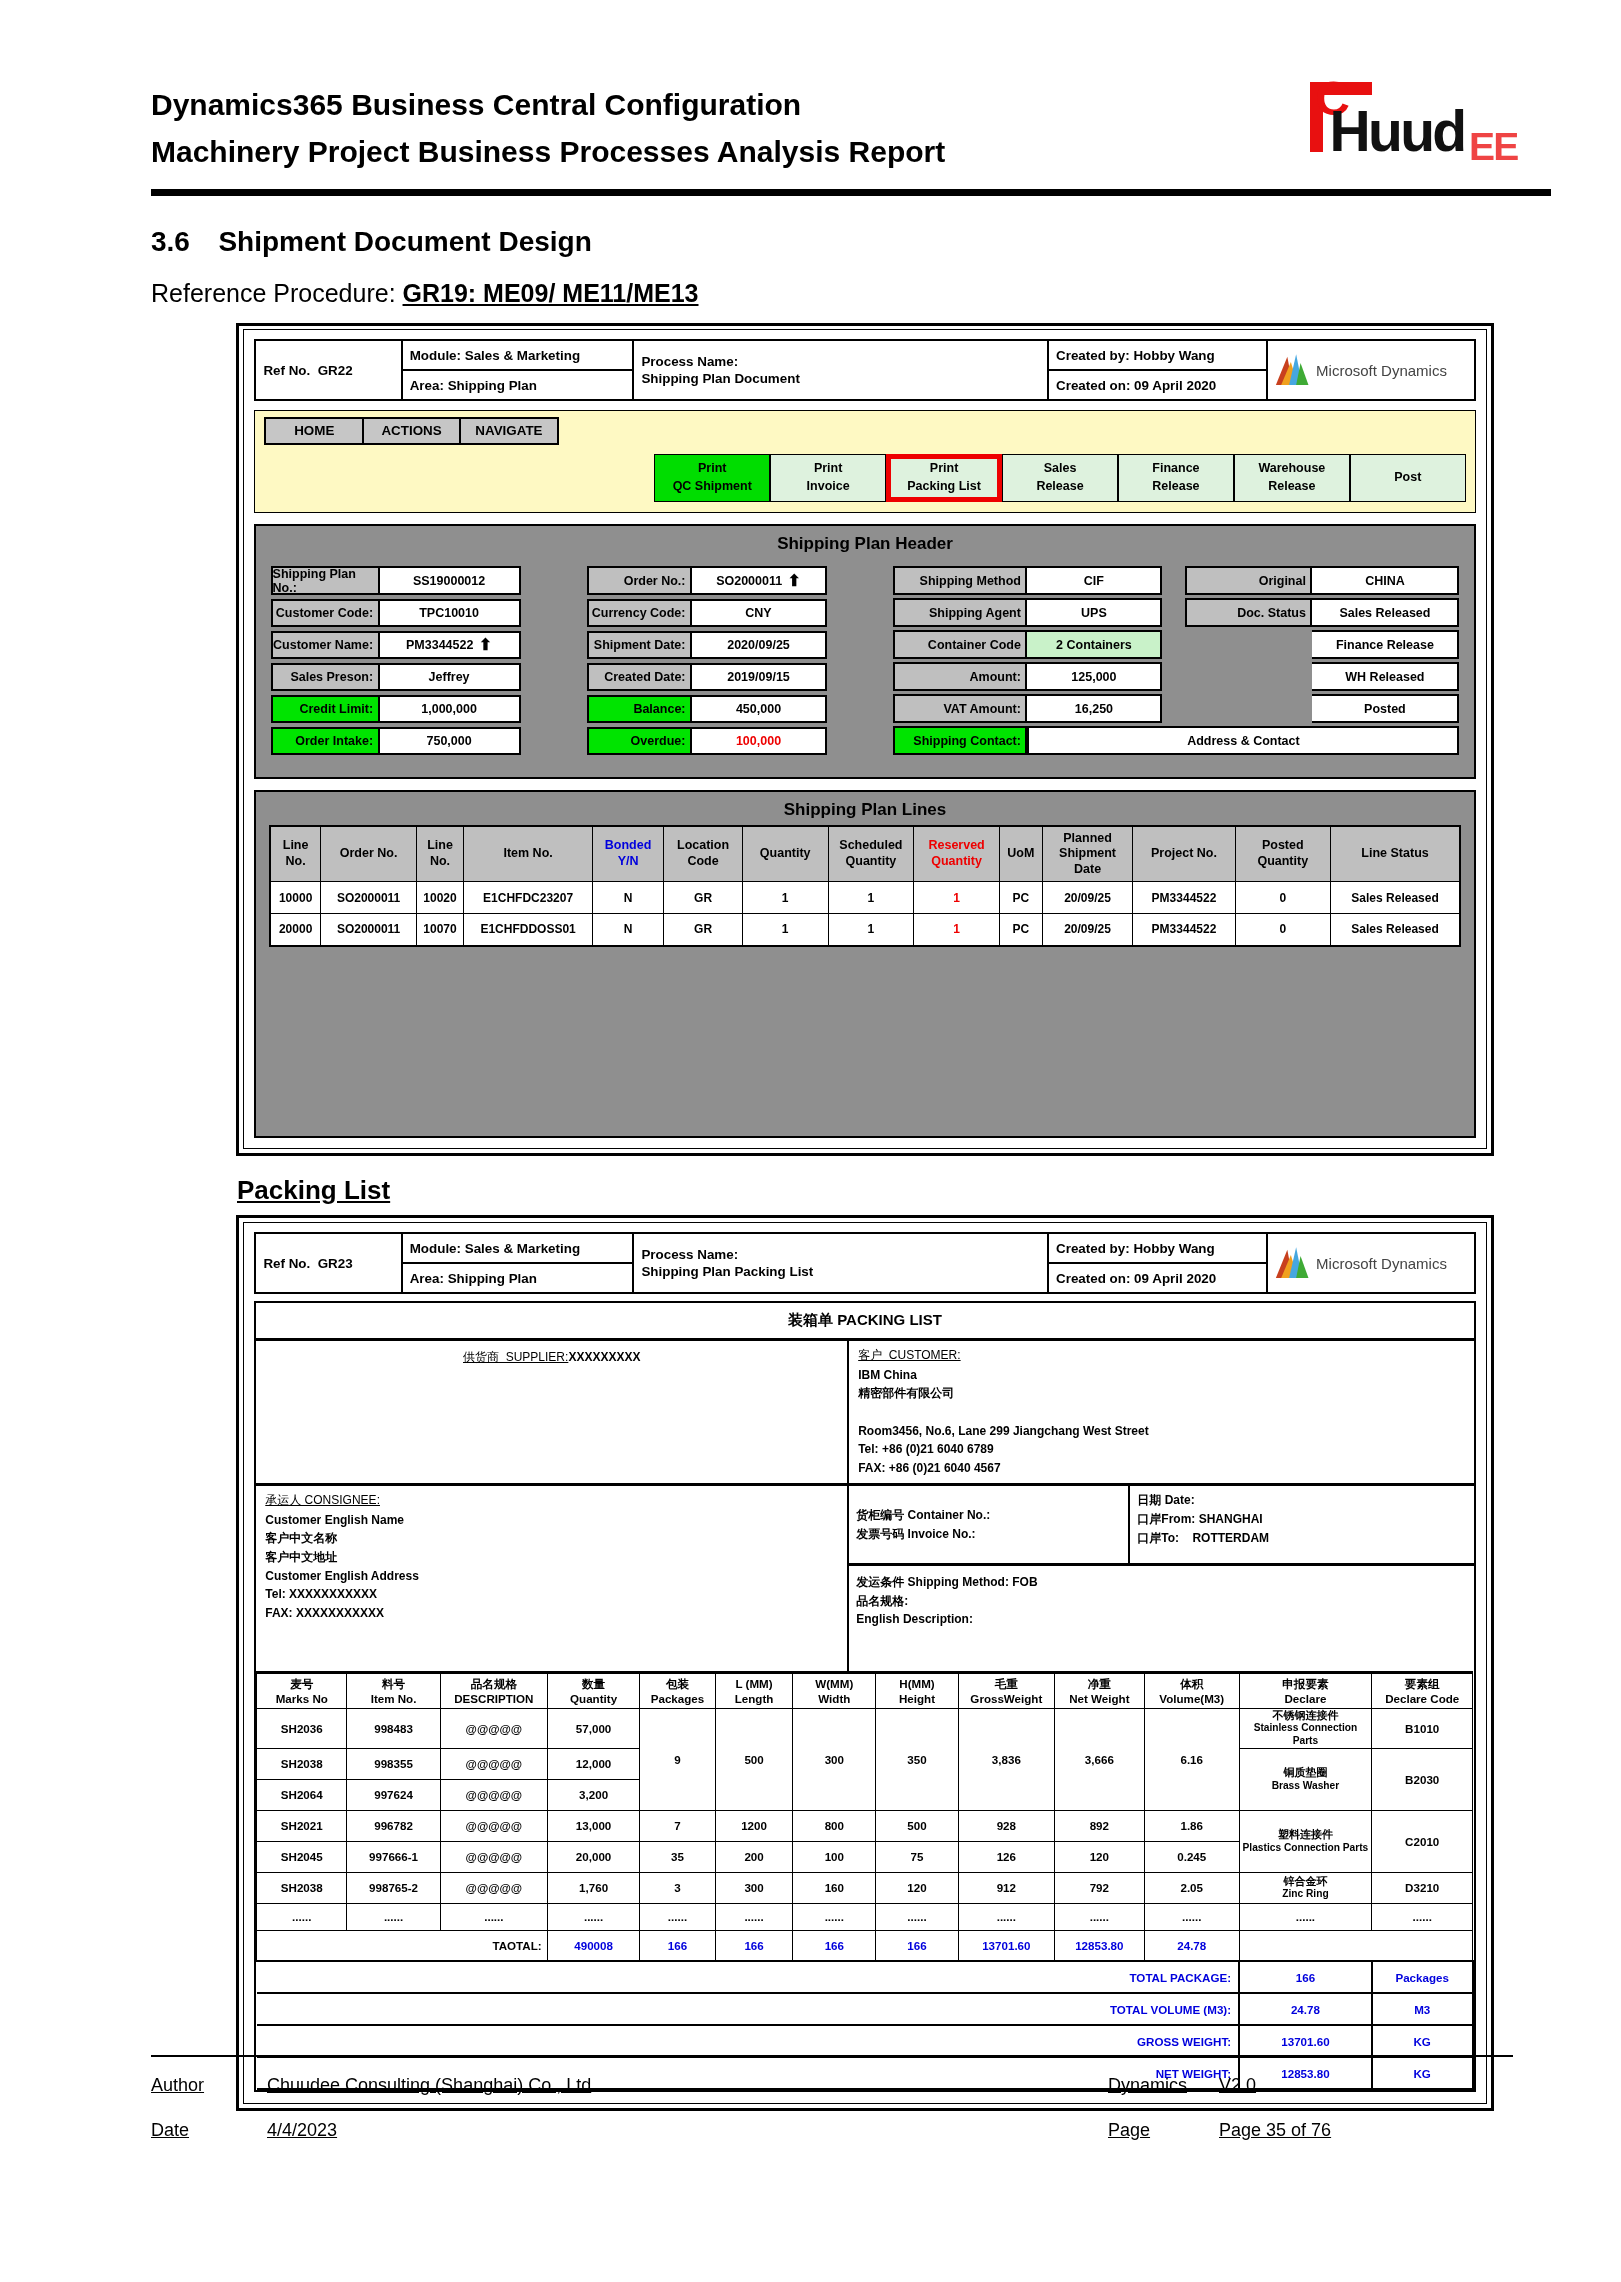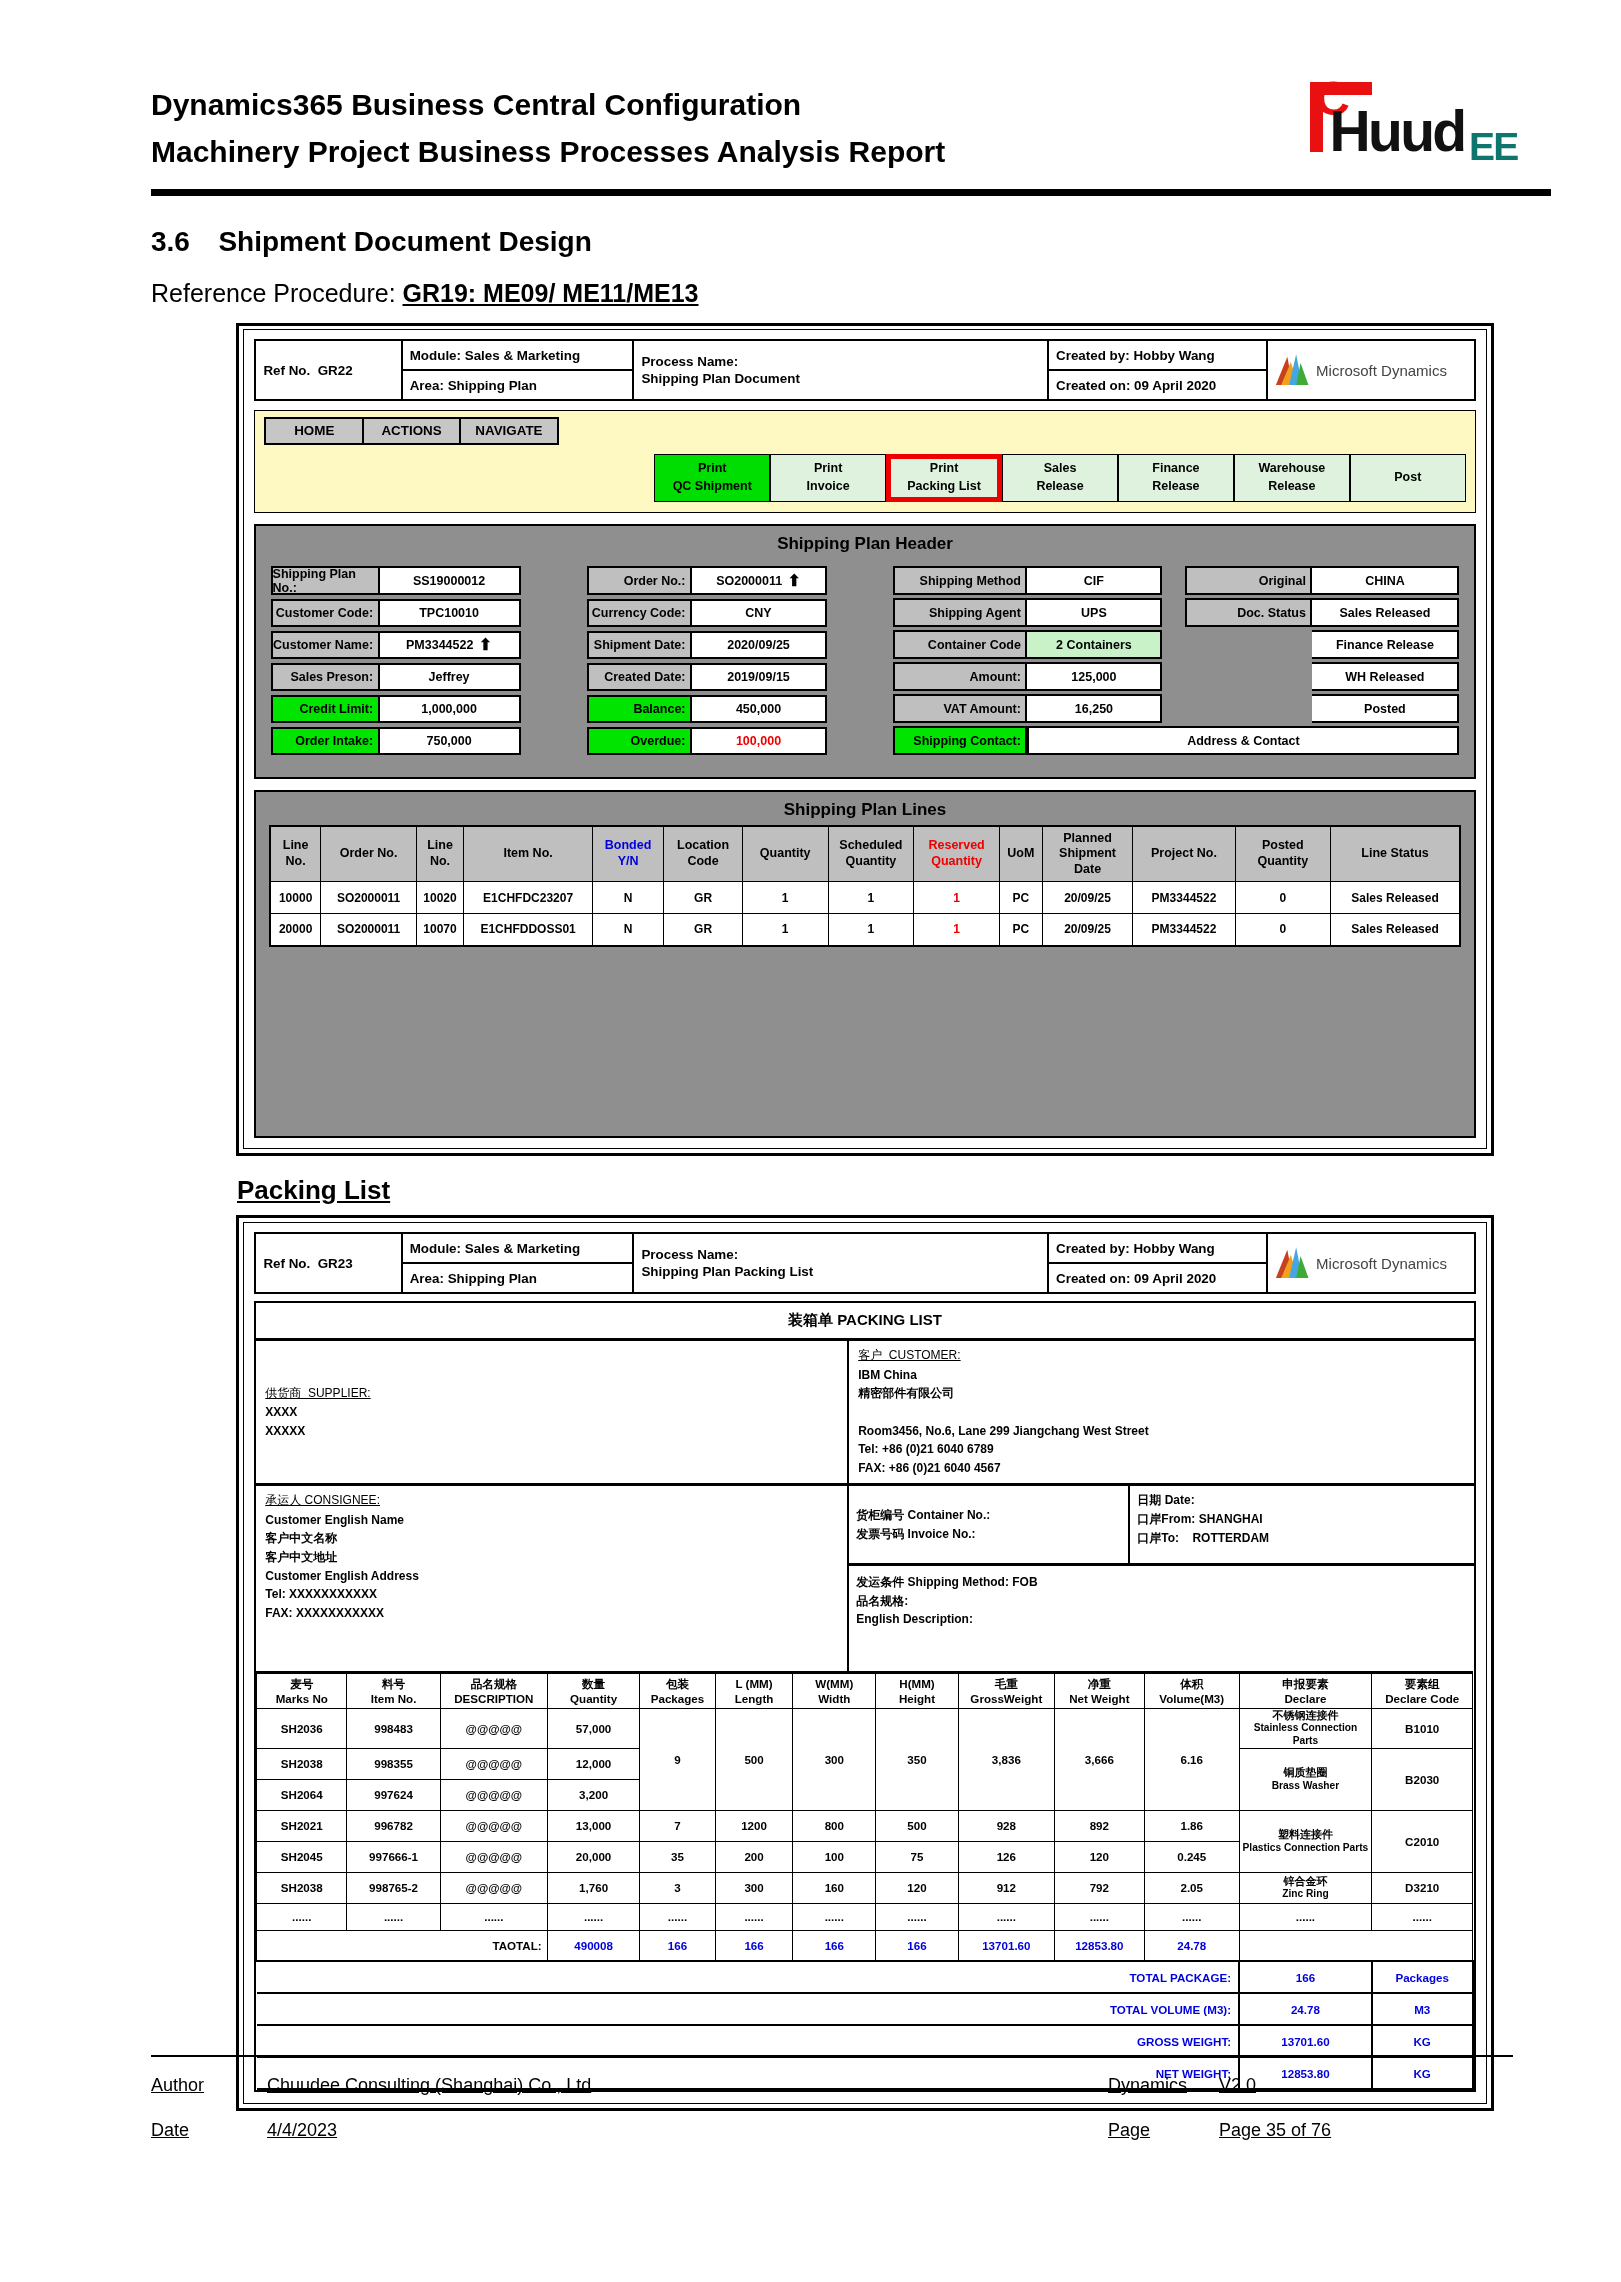--- a/index.html
+++ b/index.html
@@ -7,21 +7,21 @@
   body { font-family:"Liberation Sans", sans-serif; color:#000; }
   .page { width:1618px; height:2282px; background:#fff; position:relative; padding:82px 67px 0 151px; overflow:hidden; }
 
   
   .doc-head { display:flex; justify-content:space-between; align-items:flex-start; }
   .title-line { font-size:30px; font-weight:bold; line-height:1.55; }
   .chuudee { position:relative; width:232px; height:98px; margin-right:9px; }
   .chuudee .red-bracket { position:absolute; left:0; top:0; width:62px; height:70px; border-top:13.4px solid #e81010; border-left:13.4px solid #e81010; }
   .chuudee .black-part { position:absolute; left:19.6px; top:16px; font-size:57px; font-weight:bold; letter-spacing:-2.7px; color:#111; }
   .chuudee .red-part { position:absolute; left:5.3px; top:-10.7px; font-size:48px; font-weight:bold; color:#e81010; }
-  .chuudee .blue-part { position:absolute; left:159px; top:43px; font-size:39px; font-weight:bold; color:#0f766e; letter-spacing:-1.8px; }
+  .chuudee .blue-part { position:absolute; left:159px; top:43px; font-size:39px; font-weight:bold; color:#ef4444; letter-spacing:-1.8px; }
   .head-rule { height:7.1px; background:#000; margin-top:9px; }
 
   .sec-heading { font-size:28px; font-weight:bold; margin:30px 0 21.4px 0; }
   .sec-heading .num { margin-right:28.5px; }
   .ref-line { font-size:25px; margin:0 0 14.3px 0; }
   .ref-line .ref-val { font-weight:bold; text-decoration:underline; }
 
   
   .shot { margin-left:85px; width:1258px; border:3.6px solid #000; padding:3.6px; background:#fff; }
   .shot-inner { border:1.8px solid #000; padding:9px 10.7px 10.7px 10.7px; background:#fff; }
@@ -77,21 +77,21 @@
 
   
   .pl-heading { font-size:26px; font-weight:bold; text-decoration:underline; margin:19.6px 0 9px 86px; }
 
   
   .pl-form { margin-top:7.1px; border:2.7px solid #000; }
   .pl-title { border-bottom:3.6px solid #000; text-align:center; font-weight:bold; font-size:15px; padding:8px 0; }
   .pl-line { font-size:12px; font-weight:bold; line-height:1.55; white-space:pre-wrap; min-height:18.7px; }
   .pl-h { text-decoration:underline; font-weight:normal; font-size:12px; line-height:1.6; white-space:pre-wrap; }
   .pl-top { display:flex; }
-  .pl-supplier { width:48.7%; border-right:2.7px solid #000; padding:7.1px 9px; display:flex; flex-direction:column; justify-content:center; min-height:135px; }
+  .pl-supplier { width:48.7%; border-right:2.7px solid #000; padding:7.1px 9px; display:flex; flex-direction:row; justify-content:center; min-height:135px; }
   .pl-customer { width:51.3%; padding:5.3px 9px; }
   .pl-mid { display:flex; border-top:3.6px solid #000; }
   .pl-consignee { width:48.7%; border-right:2.7px solid #000; padding:5.3px 9px; min-height:185px; }
   .pl-midright { width:51.3%; display:flex; flex-direction:column; }
   .pl-midright-top { display:flex; border-bottom:3.6px solid #000; flex:0 0 auto; }
   .pl-container { width:45%; border-right:2.7px solid #000; padding:9px 7.1px; display:flex; flex-direction:column; justify-content:center; min-height:77px; }
   .pl-datebox { width:55%; padding:5.3px 7.1px; }
   .pl-method { padding:7.1px 7.1px 9px 7.1px; flex:1; }
 
   .pl-table { width:100%; border-collapse:collapse; text-align:center; border-top:3.6px solid #000; }

